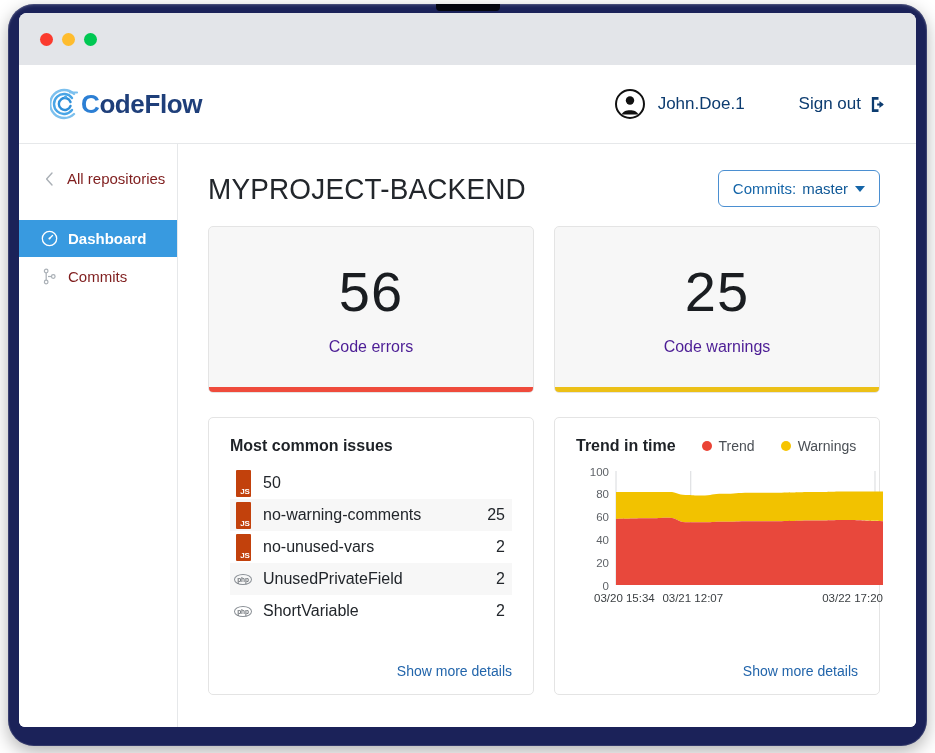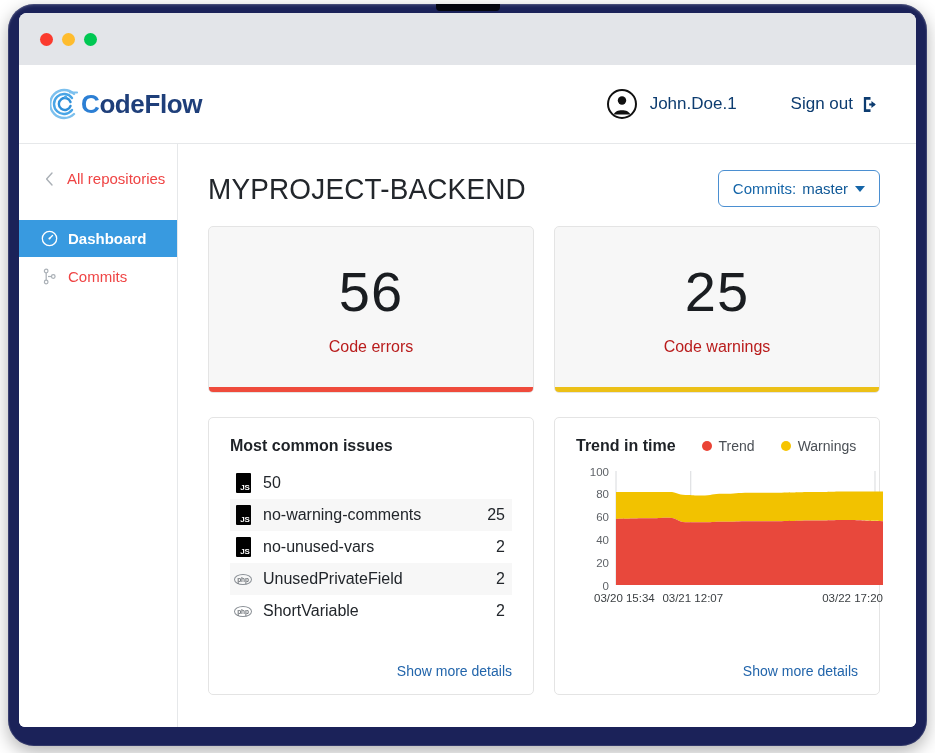--- a/index.html
+++ b/index.html
@@ -83,21 +83,21 @@
 
   
   #app-header {
     flex: 0 0 79px;
     height: 79px;
     background: #ffffff;
     border-bottom: 1px solid #e6e8ea;
     display: flex;
     align-items: center;
     box-sizing: border-box;
-    padding: 0 36px 0 31px;
+    padding: 0 28px 0 31px;
   }
   #logo-wrap {
     display: flex;
     align-items: center;
   }
   #logo-text {
     font-size: 26px;
     font-weight: 600;
     color: #1f3f7a;
     letter-spacing: -0.4px;
@@ -141,21 +141,21 @@
     border-right: 1px solid #e6e8ea;
     padding-top: 16px;
     box-sizing: border-box;
   }
   .side-item {
     display: flex;
     align-items: center;
     height: 37px;
     padding-left: 20px;
     font-size: 15px;
-    color: #ef4444;
+    color: #7f1d1d;
     cursor: pointer;
     box-sizing: border-box;
   }
   .side-item .side-icon {
     width: 20px;
     display: flex;
     align-items: center;
     justify-content: center;
     margin-right: 9px;
     flex: 0 0 20px;
@@ -239,21 +239,21 @@
   }
   .stat-num {
     font-size: 56px;
     font-weight: 200;
     color: #1a1d21;
     line-height: 1;
     letter-spacing: 1px;
   }
   .stat-label {
     font-size: 16px;
-    color: #b91c1c;
+    color: #4c1d95;
     margin-top: 18px;
   }
   .stat-bar {
     position: absolute;
     left: 0; right: 0; bottom: 0;
     height: 5px;
   }
   .bar-red    { background: #ef4b3c; }
   .bar-yellow { background: #ecc017; }
 
@@ -288,22 +288,22 @@
   .issue-row.alt { background: #f7f7f7; }
   .issue-icon {
     width: 18px;
     flex: 0 0 18px;
     margin-right: 11px;
     display: flex;
     align-items: center;
     justify-content: center;
   }
   .icon-js {
-    width: 15px; height: 20px;
-    background: #000000;
+    width: 15px; height: 27px;
+    background: #c2410c;
     border-radius: 1px;
     color: #ffffff;
     font-size: 8px;
     font-weight: bold;
     display: flex;
     align-items: flex-end;
     justify-content: flex-end;
     box-sizing: border-box;
     padding: 0 1px 1px 0;
     letter-spacing: -0.3px;

